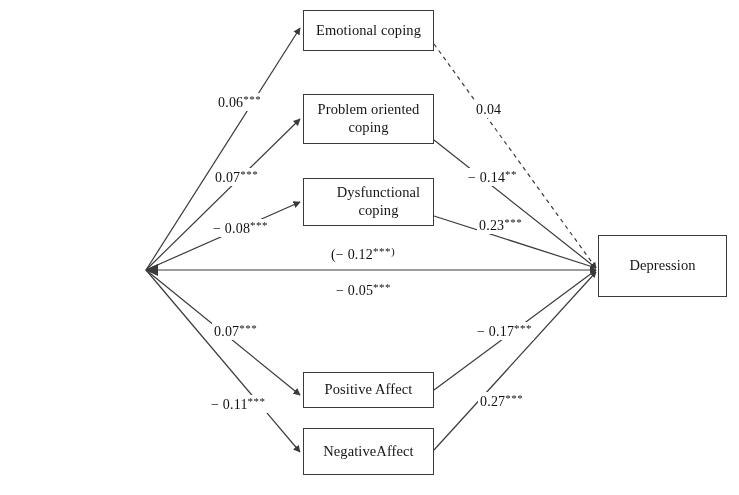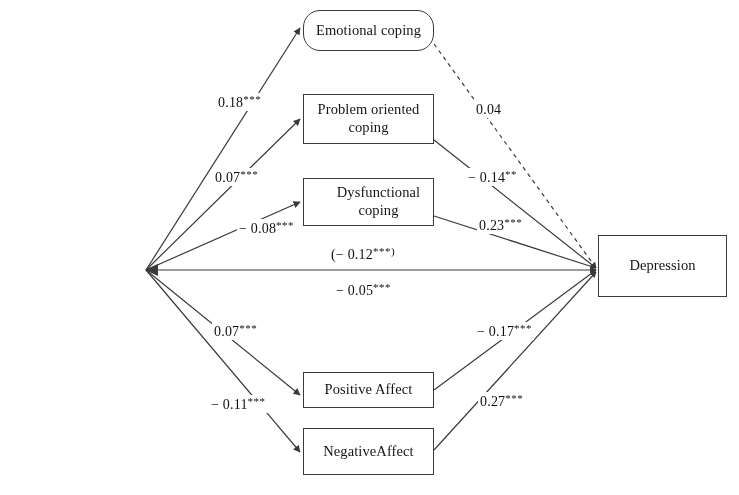--- a/index.html
+++ b/index.html
@@ -95,21 +95,21 @@
     <line x1="434" y1="390" x2="596" y2="270" stroke="#3a3a3a" stroke-width="1.2" marker-end="url(#arrow-small)"></line>
 
     <line x1="434" y1="450" x2="596" y2="272" stroke="#3a3a3a" stroke-width="1.2" marker-end="url(#arrow-small)"></line>
 
     <line x1="146" y1="270" x2="596" y2="270" stroke="#3a3a3a" stroke-width="1.2" marker-end="url(#arrow)"></line>
 
     <polygon points="145,270 158,264 158,276" fill="#3a3a3a"></polygon>
   </svg>
 
 
-  <div class="node-box" style="left:303px; top:10px; width:131px; height:41px;border-radius:17px;">
+  <div class="node-box" style="left:303px; top:10px; width:131px; height:41px;">
     <span class="node-label">Emotional coping</span>
   </div>
 
   <div class="node-box" style="left:303px; top:94px; width:131px; height:50px;">
     <span class="node-label">Problem oriented
 coping</span>
   </div>
 
   <div class="node-box" style="left:303px; top:178px; width:131px; height:48px;padding-left:20px;">
     <span class="node-label">Dysfunctional
@@ -122,28 +122,28 @@
 
   <div class="node-box" style="left:303px; top:428px; width:131px; height:47px;">
     <span class="node-label">NegativeAffect</span>
   </div>
 
   <div class="node-box" style="left:598px; top:235px; width:129px; height:62px;">
     <span class="node-label">Depression</span>
   </div>
 
   <div class="path-label" style="left:216px; top:93px;">
-    <span>0.18</span><span class="stars">***</span>
+    <span>0.06</span><span class="stars">***</span>
   </div>
 
   <div class="path-label" style="left:213px; top:168px;">
     <span>0.07</span><span class="stars">***</span>
   </div>
 
-  <div class="path-label" style="left:211px; top:219px;margin-left:26px;">
+  <div class="path-label" style="left:211px; top:219px;">
     <span>− 0.08</span><span class="stars">***</span>
   </div>
 
   <div class="path-label" style="left:212px; top:322px;">
     <span>0.07</span><span class="stars">***</span>
   </div>
 
   <div class="path-label" style="left:209px; top:395px;">
     <span>− 0.11</span><span class="stars">***</span>
   </div>

